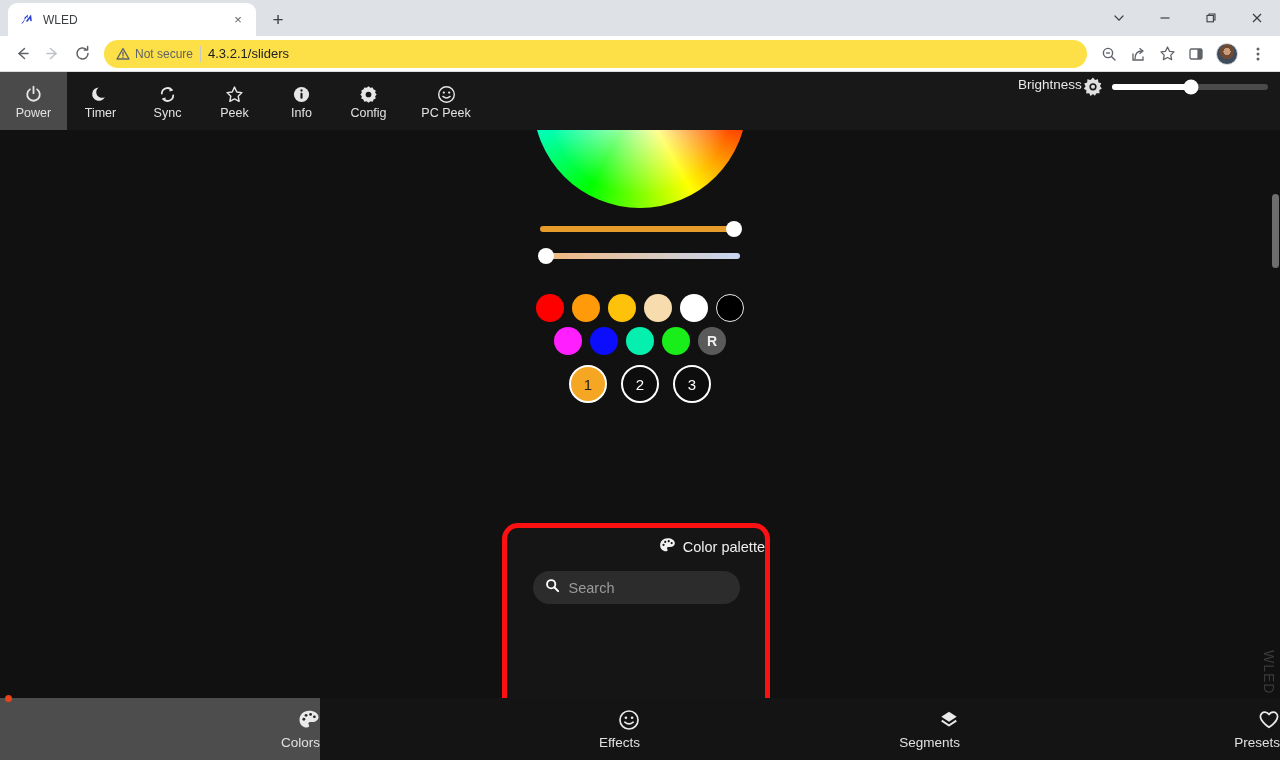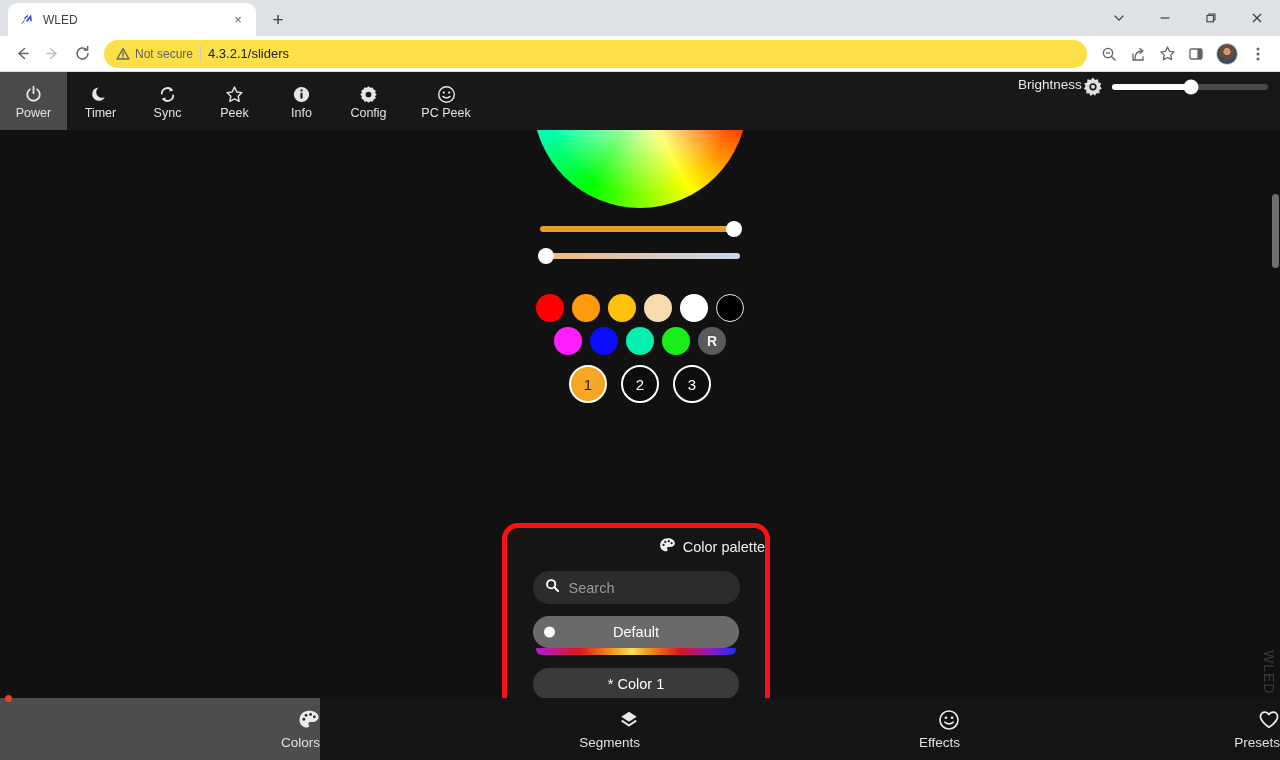--- a/index.html
+++ b/index.html
@@ -655,35 +655,20 @@
       <div class="search-box">
         <span>
           <svg width="15" height="15" viewBox="0 0 16 16">
               <circle cx="6.6" cy="6.6" r="4.4" fill="none" stroke="#ffffff" stroke-width="2"></circle>
               <line x1="9.9" y1="9.9" x2="14" y2="14" stroke="#ffffff" stroke-width="2.2" stroke-linecap="round"></line>
             </svg>
         </span>
         <input class="search-input" type="text" placeholder="Search" style="">
       </div>
 
-      <div class="palette-list" id="palette-list">
-          <div class="palette-item sel">
-            <span class="pi-dot"></span>
-            <span class="pi-label">Default</span>
-            <span class="pi-strip" style="background: linear-gradient(to right, rgb(176, 26, 212) 0%, rgb(224, 22, 28) 22%, rgb(240, 168, 28) 40%, rgb(246, 224, 90) 48%, rgb(239, 154, 24) 56%, rgb(216, 20, 28) 72%, rgb(138, 25, 204) 88%, rgb(22, 49, 232) 100%);"></span>
-          </div>
-          <div class="palette-item">
-            <span class="pi-label">* Color 1</span>
-            <span class="pi-strip" style="background: linear-gradient(to right, rgb(240, 165, 30) 0%, rgb(243, 171, 34) 100%);"></span>
-          </div>
-          <div class="palette-item">
-            <span class="pi-label">* Color Gradient</span>
-            <span class="pi-strip" style="background: linear-gradient(to right, rgb(10, 10, 10) 0%, rgb(58, 42, 8) 38%, rgb(201, 133, 26) 72%, rgb(246, 180, 41) 100%);"></span>
-          </div>
-        </div>
     </div>
 
     <div class="palette-highlight" style="border-color: rgb(251, 17, 17);"></div>
 
     <div class="app-scrollbar"></div>
     <div class="wled-watermark">WLED</div>
     <div class="conn-dot"></div>
   </div>
 
   <div class="bottom-bar" id="bottom-bar">
@@ -695,39 +680,39 @@
             <circle cx="6.6" cy="5.2" r="1.15" fill="#2a2a2a"></circle>
             <circle cx="10.3" cy="4.4" r="1.15" fill="#2a2a2a"></circle>
             <circle cx="13.4" cy="6.4" r="1.15" fill="#2a2a2a"></circle>
           </svg>
         </span>
         <span class="bt-label">Colors</span>
       </div>
       <div class="bt-item">
         <span class="bt-icon">
           <svg width="22" height="22" viewBox="0 0 20 20">
-            <path d="M10 2.4 L17 7 L10 11.6 L3 7 Z" fill="#eaeaea"></path>
-            <path d="M3.4 10.6 L10 15 L16.6 10.6" fill="none" stroke="#eaeaea" stroke-width="1.8" stroke-linejoin="round"></path>
-          </svg>
-        </span>
-        <span class="bt-label">Segments</span>
-      </div>
-      <div class="bt-item">
-        <span class="bt-icon">
-          <svg width="22" height="22" viewBox="0 0 20 20">
             <circle cx="10" cy="10" r="8.2" fill="none" stroke="#eaeaea" stroke-width="1.5"></circle>
             <circle cx="7.2" cy="8" r="1.2" fill="#eaeaea"></circle>
             <circle cx="12.8" cy="8" r="1.2" fill="#eaeaea"></circle>
             <path d="M6.2 12 Q10 15.2 13.8 12" fill="none" stroke="#eaeaea" stroke-width="1.5" stroke-linecap="round"></path>
           </svg>
         </span>
         <span class="bt-label">Effects</span>
       </div>
       <div class="bt-item">
         <span class="bt-icon">
           <svg width="22" height="22" viewBox="0 0 20 20">
+            <path d="M10 2.4 L17 7 L10 11.6 L3 7 Z" fill="#eaeaea"></path>
+            <path d="M3.4 10.6 L10 15 L16.6 10.6" fill="none" stroke="#eaeaea" stroke-width="1.8" stroke-linejoin="round"></path>
+          </svg>
+        </span>
+        <span class="bt-label">Segments</span>
+      </div>
+      <div class="bt-item">
+        <span class="bt-icon">
+          <svg width="22" height="22" viewBox="0 0 20 20">
             <path d="M10 16.6 C10 16.6 2.2 11.6 2.2 6.9 C2.2 4.4 4.1 2.8 6.2 2.8 C7.8 2.8 9.2 3.8 10 5 C10.8 3.8 12.2 2.8 13.8 2.8 C15.9 2.8 17.8 4.4 17.8 6.9 C17.8 11.6 10 16.6 10 16.6 Z" fill="none" stroke="#eaeaea" stroke-width="1.6" stroke-linejoin="round"></path>
           </svg>
         </span>
         <span class="bt-label">Presets</span>
       </div>
     </div>
 </div>
 
 </body></html>

